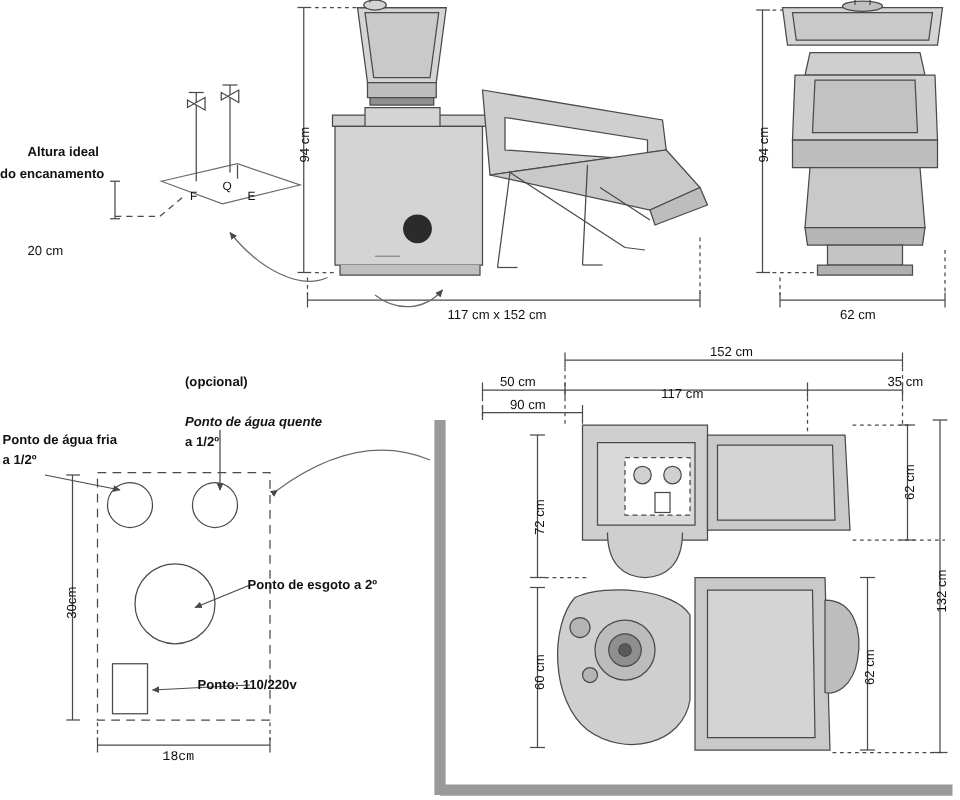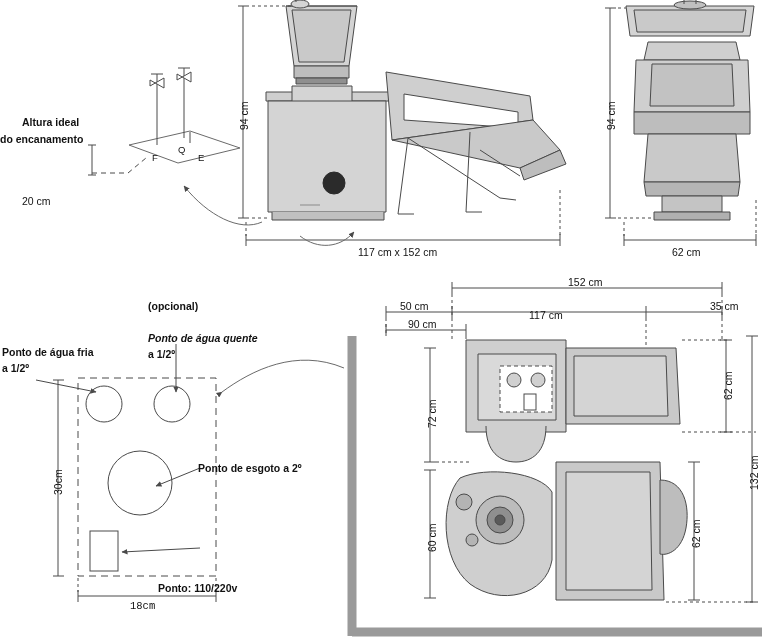--- a/index.html
+++ b/index.html
@@ -264,21 +264,21 @@
 <div class="lbl" style="left:672px;top:246px;">62 cm</div>
 
 <div class="lbl b" style="left:2px;top:346px;">Ponto de água fria</div>
 <div class="lbl b" style="left:2px;top:362px;">a 1/2º</div>
 
 <div class="lbl b" style="left:148px;top:300px;">(opcional)</div>
 <div class="lbl b" style="left:148px;top:332px;font-style:italic;">Ponto de água quente</div>
 <div class="lbl b" style="left:148px;top:348px;">a 1/2º</div>
 
 <div class="lbl b" style="left:198px;top:462px;text-align:right;">Ponto de esgoto a 2º</div>
-<div class="lbl b" style="left:158px;top:542px;margin-top:40px;">Ponto: 110/220v</div>
+<div class="lbl b" style="left:158px;top:542px;">Ponto: 110/220v</div>
 
 <div class="lbl vert" style="left:52px;top:495px;">30cm</div>
 <div class="lbl" style="left:130px;top:600px;font-family:Liberation Mono, monospace;">18cm</div>
 
 <div class="lbl" style="left:568px;top:276px;">152 cm</div>
 <div class="lbl" style="left:400px;top:300px;">50 cm</div>
 <div class="lbl" style="left:529px;top:309px;">117 cm</div>
 <div class="lbl" style="left:668px;top:300px;margin-left:42px;">35 cm</div>
 <div class="lbl" style="left:408px;top:318px;">90 cm</div>
 

